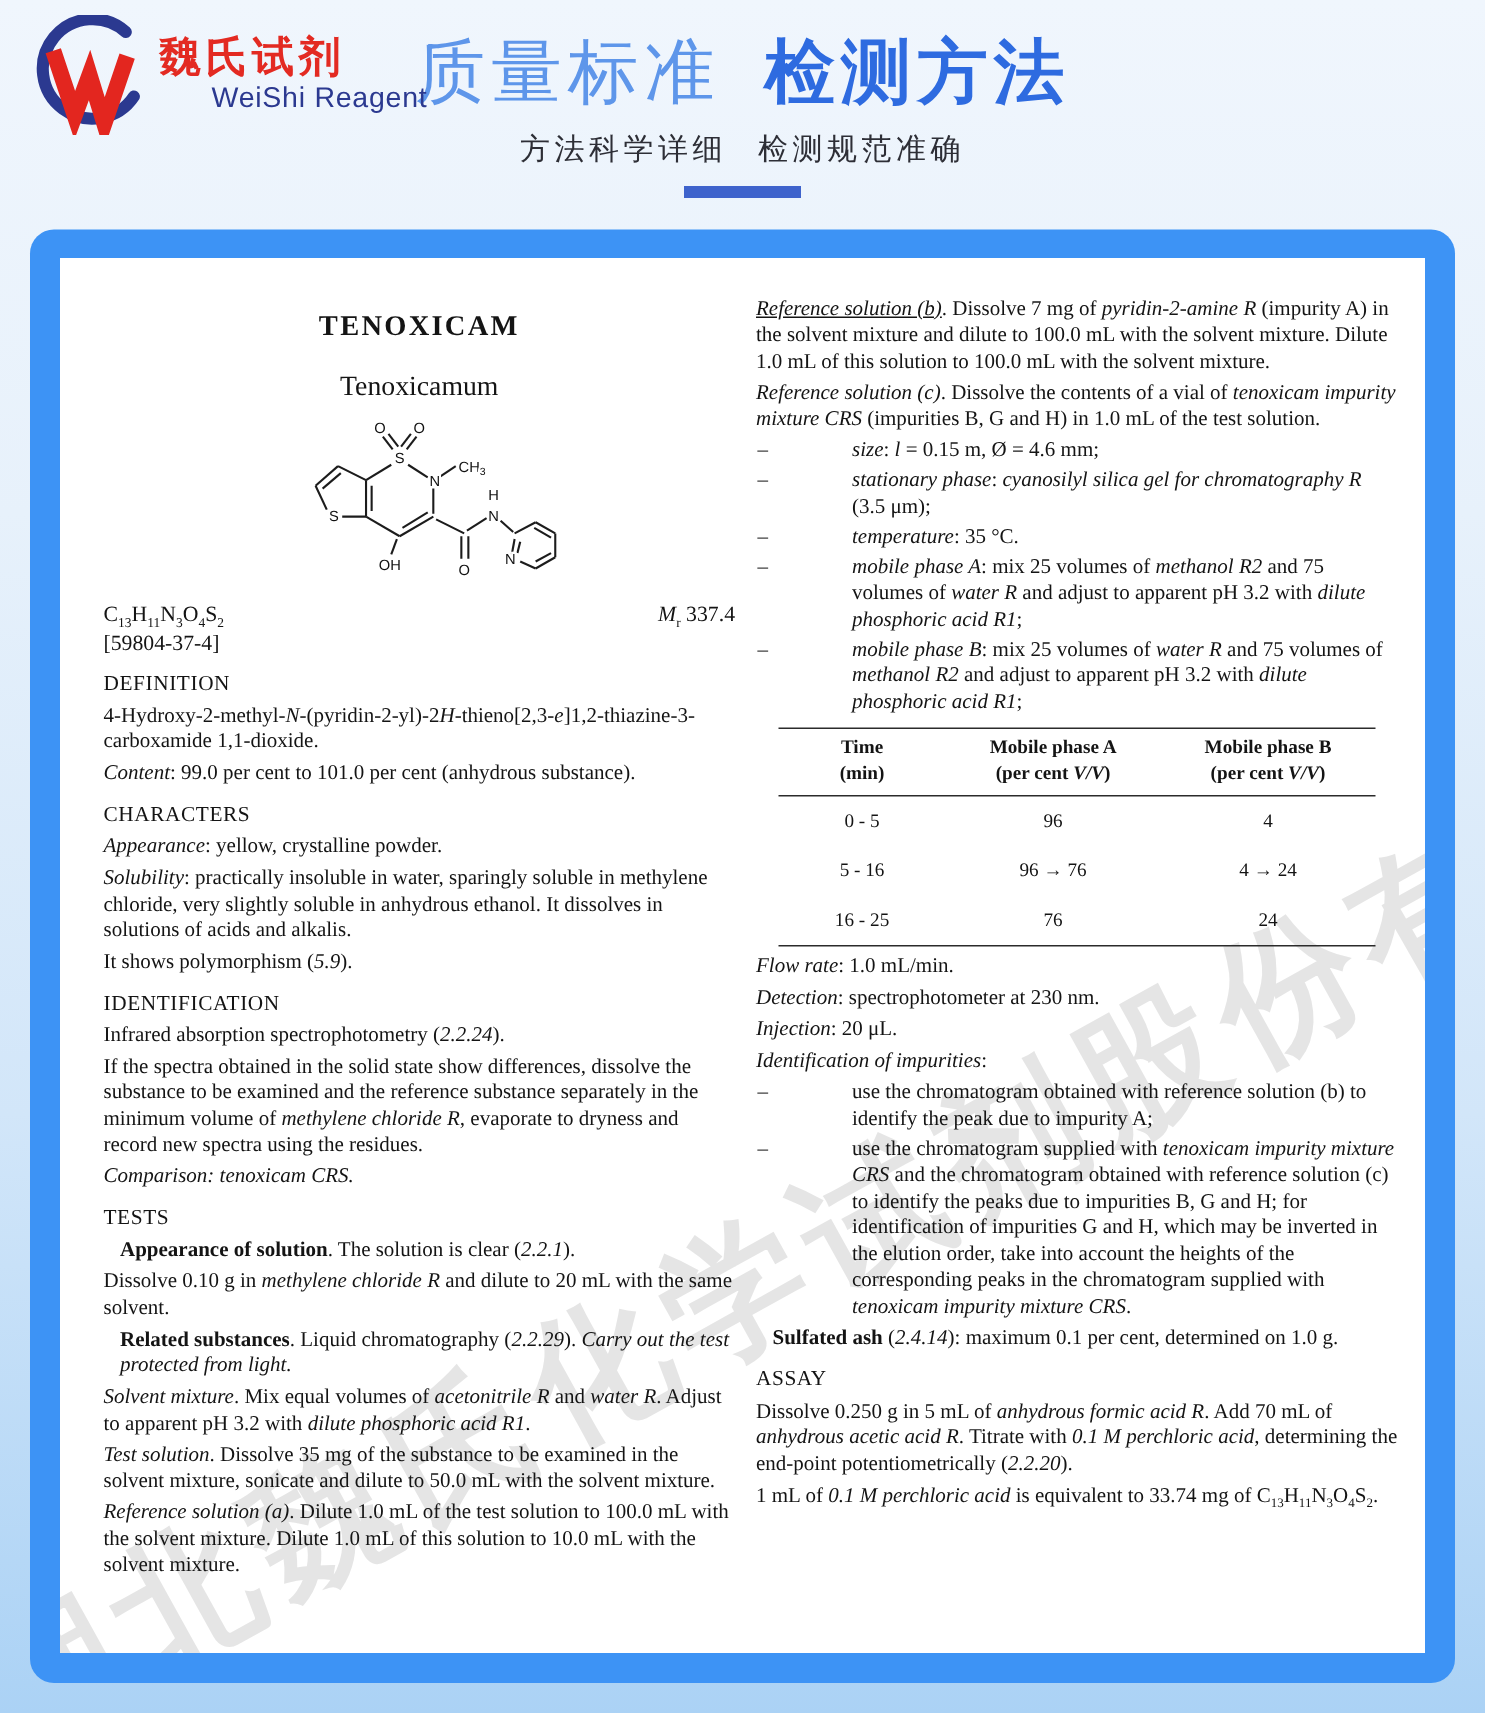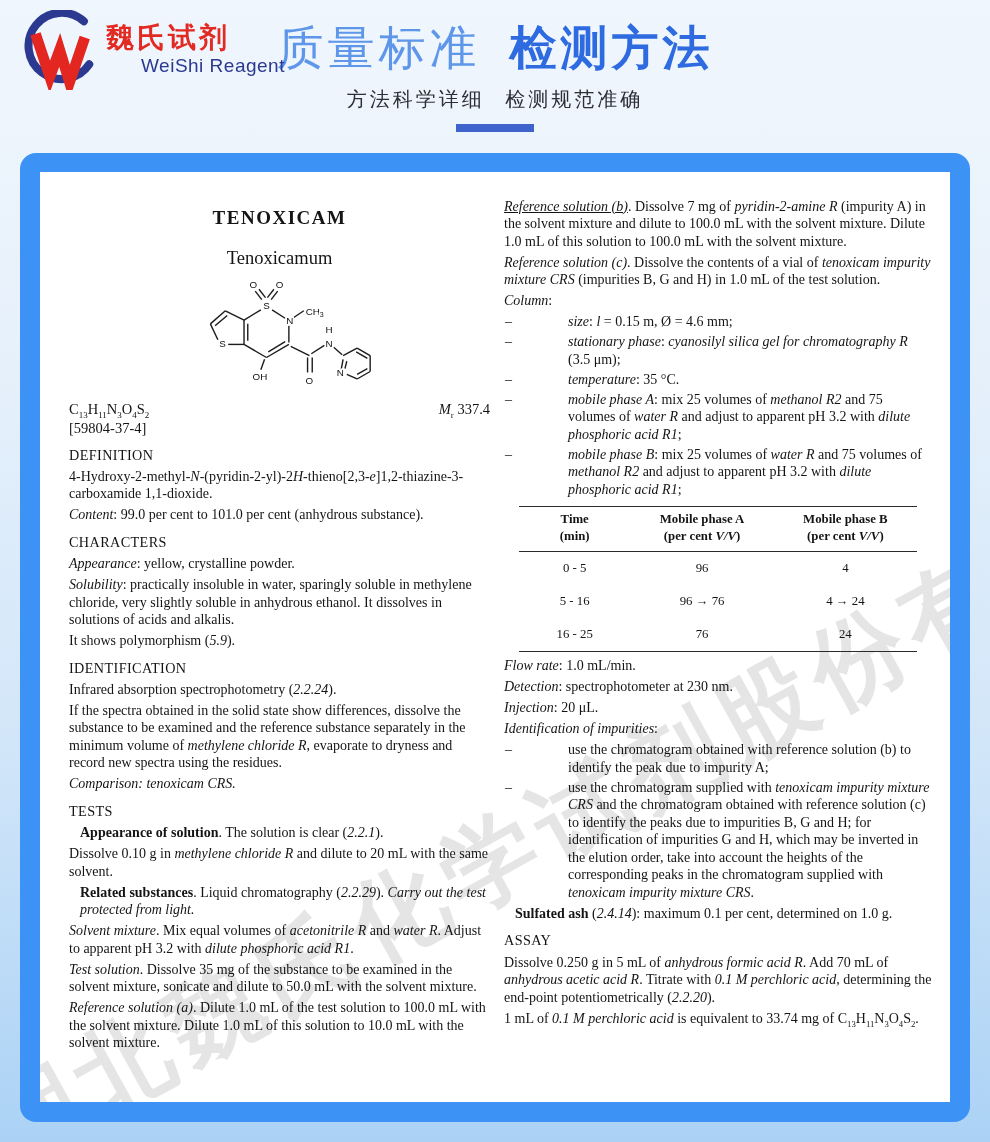--- a/index.html
+++ b/index.html
@@ -171,21 +171,20 @@
               <p class="para"><span style="font-style: italic;">Solvent mixture</span><span>. Mix equal volumes of </span><span style="font-style: italic;">acetonitrile R</span><span> and </span><span style="font-style: italic;">water R</span><span>. Adjust to apparent pH 3.2 with </span><span style="font-style: italic;">dilute phosphoric acid R1</span><span>.</span></p>
               <p class="para"><span style="font-style: italic;">Test solution</span><span>. Dissolve 35 mg of the substance to be examined in the solvent mixture, sonicate and dilute to 50.0 mL with the solvent mixture.</span></p>
               <p class="para"><span style="font-style: italic;">Reference solution (a)</span><span>. Dilute 1.0 mL of the test solution to 100.0 mL with the solvent mixture. Dilute 1.0 mL of this solution to 10.0 mL with the solvent mixture.</span></p>
             </div>
         </div>
 
         <div class="col-right">
           <div>
               <p class="para"><span style="font-style: italic; text-decoration: underline;">Reference solution (b)</span><span>. Dissolve 7 mg of </span><span style="font-style: italic;">pyridin-2-amine R</span><span> (impurity A) in the solvent mixture and dilute to 100.0 mL with the solvent mixture. Dilute 1.0 mL of this solution to 100.0 mL with the solvent mixture.</span></p>
               <p class="para"><span style="font-style: italic;">Reference solution (c)</span><span>. Dissolve the contents of a vial of </span><span style="font-style: italic;">tenoxicam impurity mixture CRS</span><span> (impurities B, G and H) in 1.0 mL of the test solution.</span></p>
-              <p class="para"><span style="font-style: italic;">Column</span><span>:</span></p>
               <div class="li">
                 <span class="dash">–</span>
                 <div class="li-body"><span style="font-style: italic;">size</span><span>: </span><span style="font-style: italic;">l</span><span> = 0.15 m, Ø = 4.6 mm;</span></div>
               </div>
               <div class="li">
                 <span class="dash">–</span>
                 <div class="li-body"><span style="font-style: italic;">stationary phase</span><span>: </span><span style="font-style: italic;">cyanosilyl silica gel for chromatography R</span><span> (3.5 μm);</span></div>
               </div>
               <div class="li">
                 <span class="dash">–</span>

